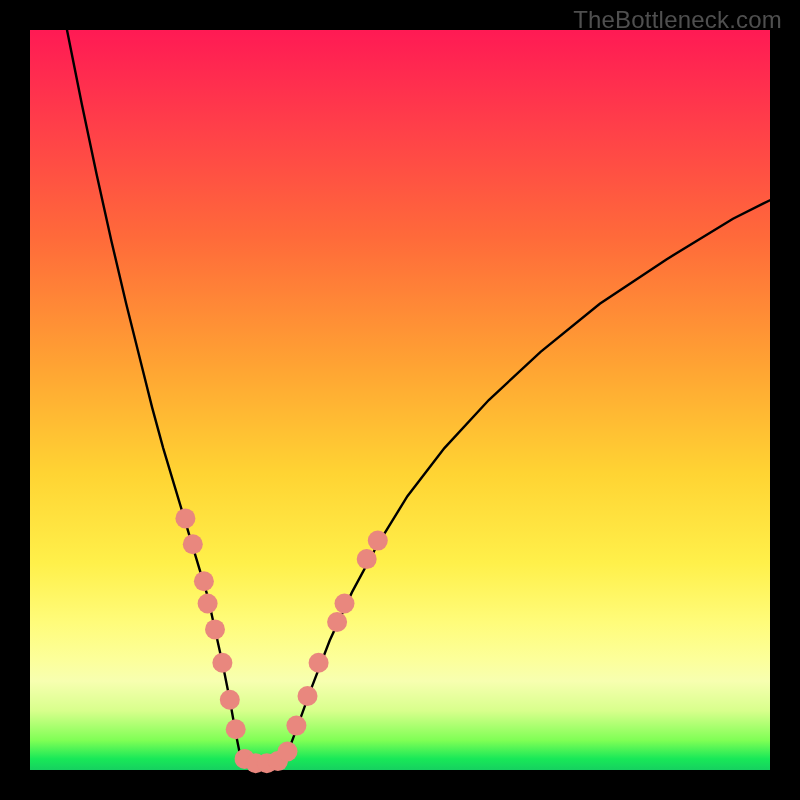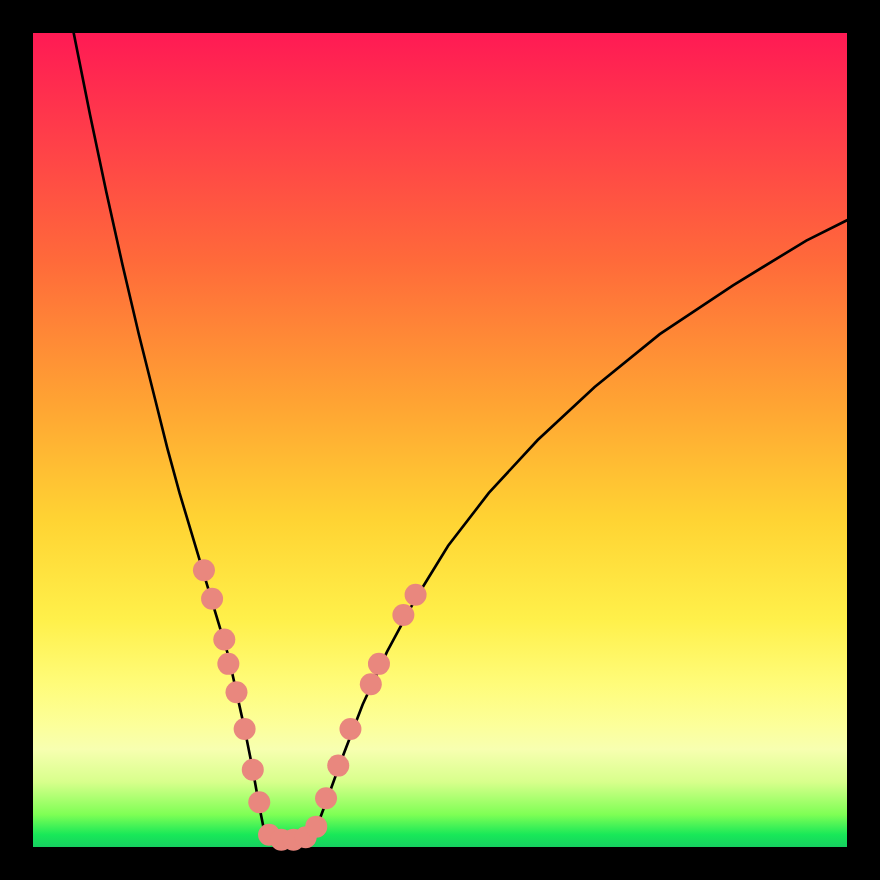--- a/index.html
+++ b/index.html
@@ -63,20 +63,21 @@
   }
   .marker {
     fill: #e9877e;
     stroke: none;
   }
 </style>
 </head>
 <body>
 
 <div class="frame">
+  <div class="watermark">TheBottleneck.com</div>
 
   <div class="plot">
     <svg class="curve" viewBox="0 0 740 740">
       <path id="curve-path" fill="none" stroke="#000" stroke-width="2.4" stroke-linecap="round" d="M37.0 0.0 L51.8 74.0 L66.6 144.3 L81.4 210.9 L96.2 273.8 L111.0 333.0 L122.1 377.4 L133.2 418.1 L144.3 455.1 L155.4 492.1 L166.5 529.1 L177.6 566.1 L185.0 599.4 L192.4 632.7 L199.8 669.7 L205.7 703.0 L210.9 728.9 L210.9 728.9 L222.0 734.8 L233.1 736.3 L244.2 734.8 L255.3 728.9 L255.3 728.9 L266.4 699.3 L281.2 658.6 L299.7 610.5 L321.9 562.4 L347.8 514.3 L377.4 466.2 L414.4 418.1 L458.8 370.0 L510.6 321.9 L569.8 273.8 L636.4 229.4 L703.0 188.7 L740.0 170.2 "></path>
       <g id="markers">
           <circle cx="155.4" cy="488.4" r="10" class="marker" fill="#e9877e"></circle>
           <circle cx="162.8" cy="514.3" r="10" class="marker" fill="#e9877e"></circle>
           <circle cx="173.9" cy="551.3" r="10" class="marker" fill="#e9877e"></circle>
           <circle cx="177.6" cy="573.5" r="10" class="marker" fill="#e9877e"></circle>
           <circle cx="185.0" cy="599.4" r="10" class="marker" fill="#e9877e"></circle>

